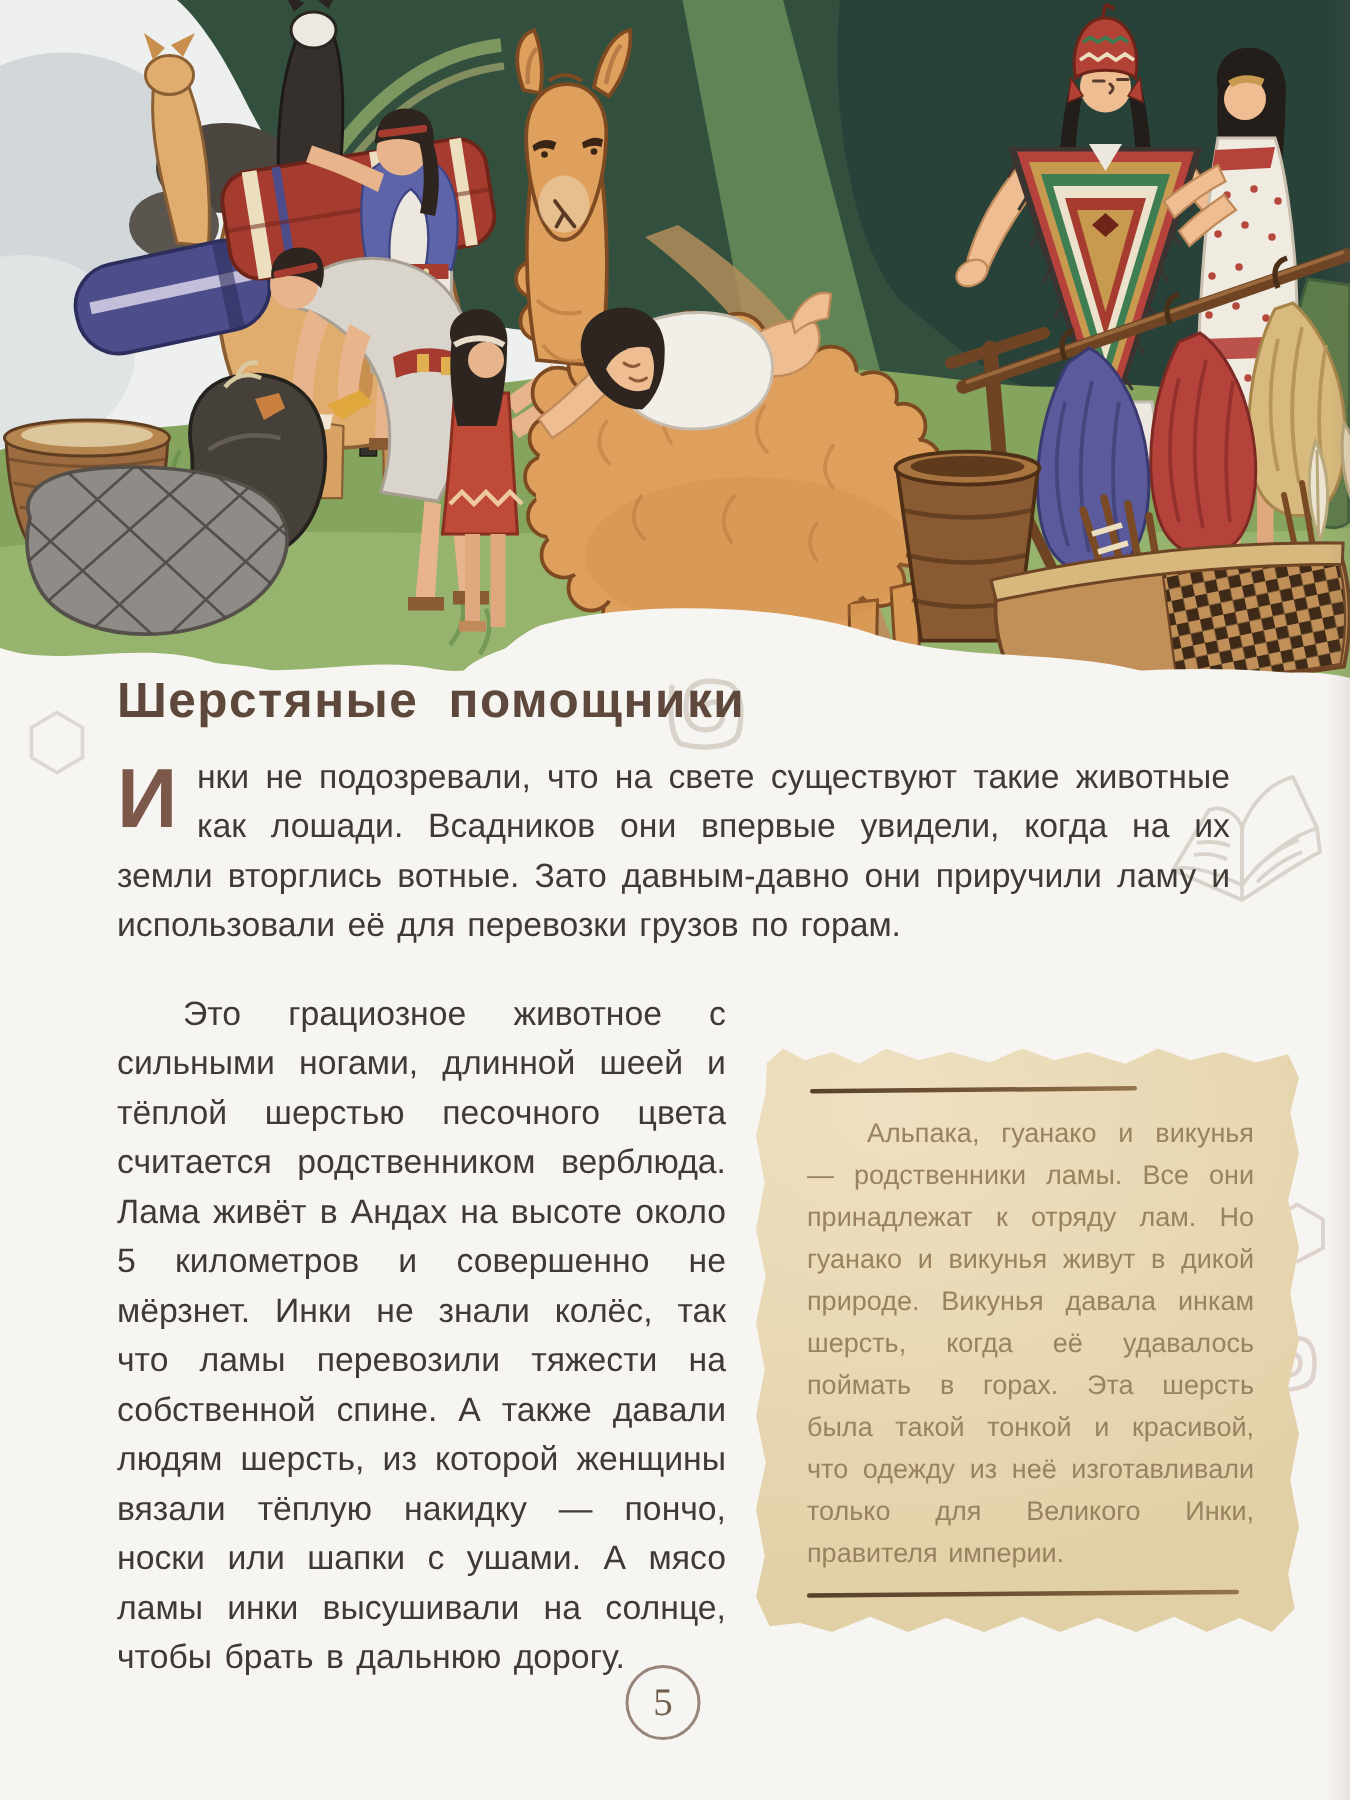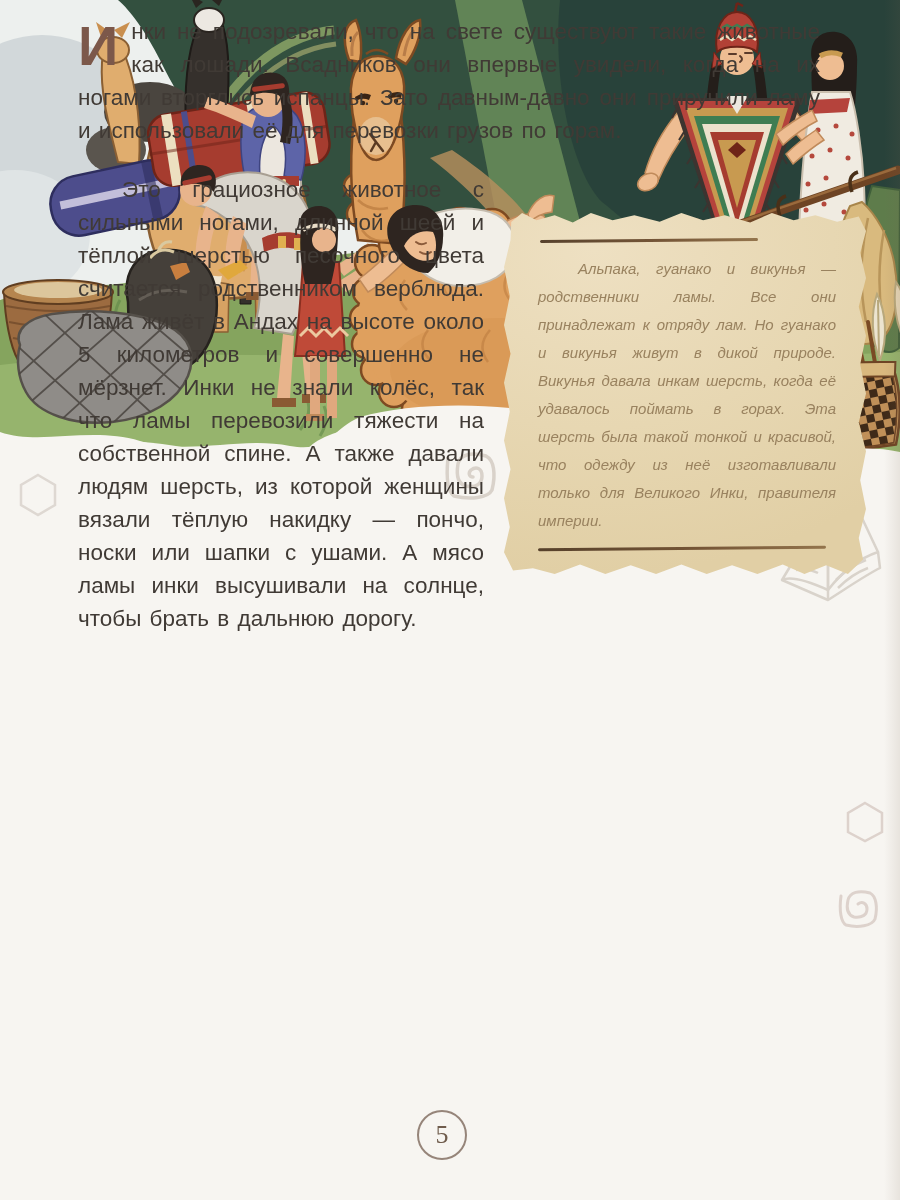--- a/index.html
+++ b/index.html
@@ -35,21 +35,21 @@
     padding:24px 30px 24px 34px;
     box-sizing:border-box;
     background:radial-gradient(120% 90% at 25% 10%, #eee0c2, #e7d7b2 55%, #e1cfa5);
     clip-path:polygon(2% 2.5%,5% 0%,9% 2%,14% .6%,19% 2.6%,24% 0%,30% 2%,36% .6%,43% 2.4%,49% 0%,55% 2%,61% .6%,68% 2.6%,74% 0%,80% 2%,86% .6%,92% 2.4%,98% 1%,100% 5%,98.4% 11%,100% 18%,98% 26%,100% 34%,98.4% 42%,100% 50%,98% 58%,100% 66%,98.4% 74%,100% 82%,98% 90%,99.2% 96%,95% 100%,89% 97.6%,83% 100%,77% 97.4%,70% 100%,63% 97.6%,56% 100%,49% 97.4%,42% 100%,35% 97.6%,28% 100%,21% 97.4%,14% 100%,8% 98.4%,2.5% 99%,0% 94%,1.6% 87%,0% 79%,1.8% 71%,0% 63%,1.6% 55%,0% 47%,1.8% 39%,0% 31%,1.6% 23%,0% 15%,1.8% 7.5%);
   }
   .note-rule{height:3px;background:linear-gradient(90deg,#4a3420,#6b4a2c 55%,#8c6c44);
     border-radius:2px;transform:rotate(-.5deg);opacity:.92;}
   .note-rule.top{width:218px;margin:2px 0 13px 2px;}
   .note-rule.bottom{width:288px;margin:12px 0 0 0;}
   .note-text{
-    margin:0;font-style:italic;font-size:15px;line-height:28px;color:#99825f;
+    margin:0;font-size:18px;line-height:28px;color:#99825f;
     text-align:justify;text-indent:40px;word-spacing:2px;hyphens:manual;
   }
   .clear{clear:both;}
   .page-num{
     position:absolute;left:417px;top:1110px;width:50px;height:50px;
     border:2px solid #96857a;border-radius:50%;box-sizing:border-box;
     text-align:center;line-height:46px;font-size:26px;color:#6f5c4c;
     font-family:"Liberation Serif", serif;
   }
 </style>
@@ -406,22 +406,23 @@
   </g>
 </svg>
 <svg class="glyph" style="left:844px;top:800px;" width="42" height="44" viewBox="0 0 42 44">
   <polygon points="21,3 38,13 38,32 21,41 4,32 4,13" fill="none" stroke="#ddd2cc" stroke-width="2.5"></polygon>
 </svg>
 <svg class="glyph" style="left:834px;top:884px;" width="48" height="48" viewBox="0 0 48 48">
   <path d="M7,12 C5,27 7,38 12,41 C24,44 38,42 41,35 C44,23 42,12 36,9 C25,6 16,8 14,16 C12,25 14,31 20,33 C28,34 33,31 33,25 C33,19 28,17 24,20" fill="none" stroke="#ddd2cc" stroke-width="3" stroke-linecap="round"></path>
 </svg>
 
 <div class="content">
-
-  <p class="para first"><span class="dropcap">И</span><span>нки не подозревали, что на свете существуют такие жи­вотные как лошади. Всадников они впервые увидели, ког­да на их ногами вторглись испанцы. Зато давным-давно они приручили ламу и использовали её для перевозки грузов по горам.</span></p>
+  <h1 class="heading">Шерстяные помощники</h1>
+
+  <p class="para first"><span class="dropcap">И</span><span>нки не подозревали, что на свете существуют такие жи­вотные как лошади. Всадников они впервые увидели, ког­да на их земли вторглись вотные. Зато давным-давно они приручили ламу и использовали её для перевозки грузов по горам.</span></p>
 
   <aside class="note">
     <div class="note-rule top"></div>
     <p class="note-text">Альпака, гуанако и вику­нья — родственники ламы. Все они принадлежат к отря­ду лам. Но гуанако и вику­нья живут в дикой природе. Викунья давала инкам шерсть, когда её удавалось поймать в горах. Эта шерсть была такой тонкой и красивой, что одежду из неё изготавливали только для Великого Инки, правителя империи.</p>
     <div class="note-rule bottom"></div>
   </aside>
 
   <p class="para second">Это грациозное животное с сильными ногами, длинной шеей и тёплой шерстью песочного цвета считается род­ственником верблюда. Лама живёт в Андах на высоте около 5 кило­метров и совершенно не мёрзнет. Инки не знали колёс, так что ламы перевозили тяжести на собствен­ной спине. А также давали людям шерсть, из которой женщины вяза­ли тёплую накидку — пончо, носки или шапки с ушами. А мясо ламы инки высушивали на солнце, чтобы брать в дальнюю дорогу.</p>
   <div class="clear"></div>
 </div>

